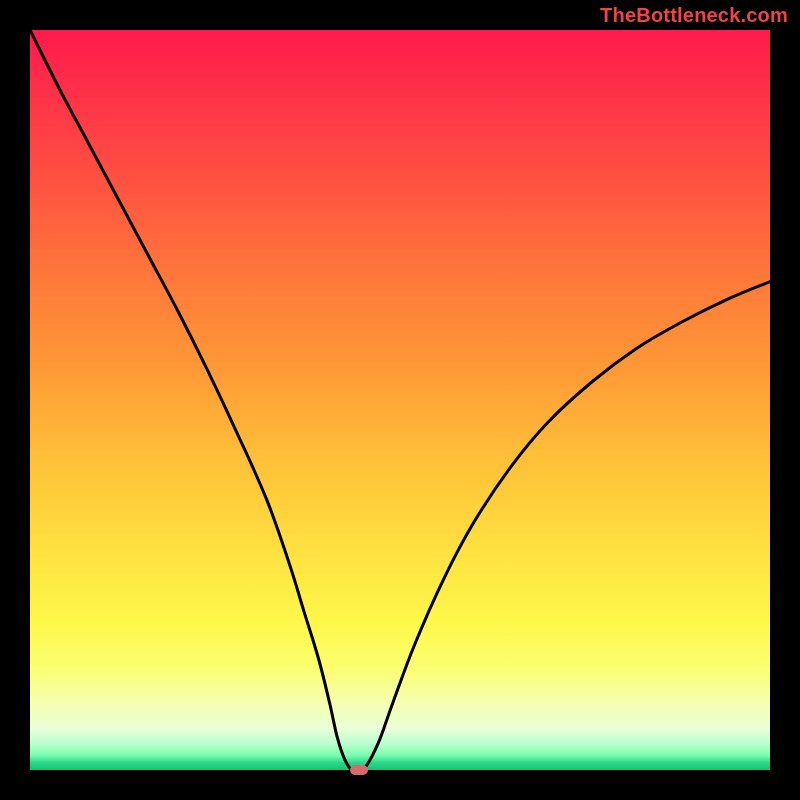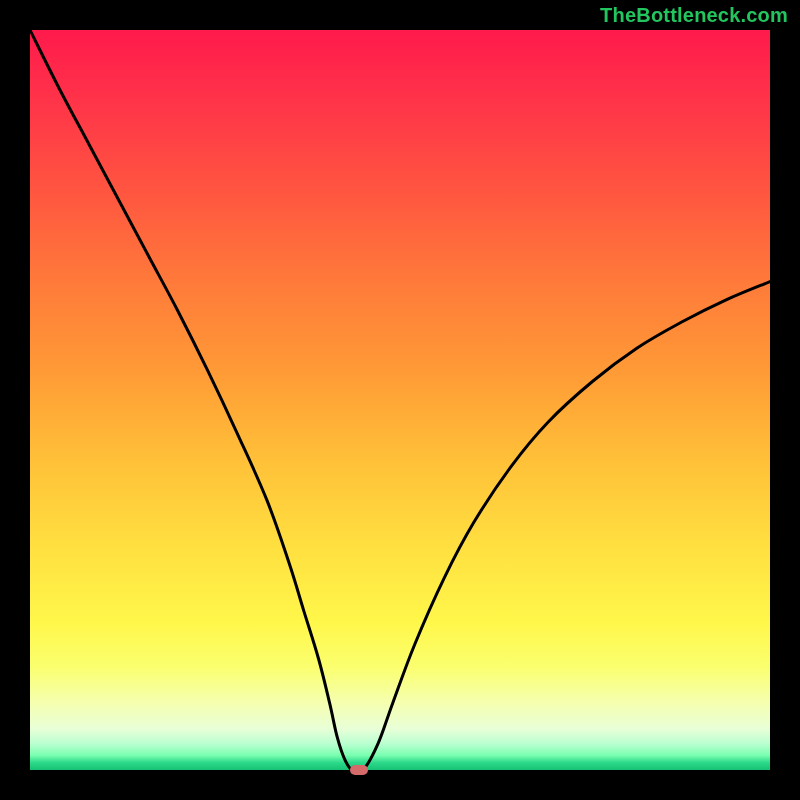--- a/index.html
+++ b/index.html
@@ -16,21 +16,21 @@
     left: 0;
     top: 0;
     width: 800px;
     height: 800px;
     background: #000;
   }
   .watermark {
     position: absolute;
     top: 4px;
     right: 12px;
-    color: #22c55e;
+    color: #ef4444;
     font-size: 20px;
     font-weight: 600;
     letter-spacing: 0.2px;
     user-select: none;
   }
   .plot {
     position: absolute;
     left: 30px;
     top: 30px;
     width: 740px;

